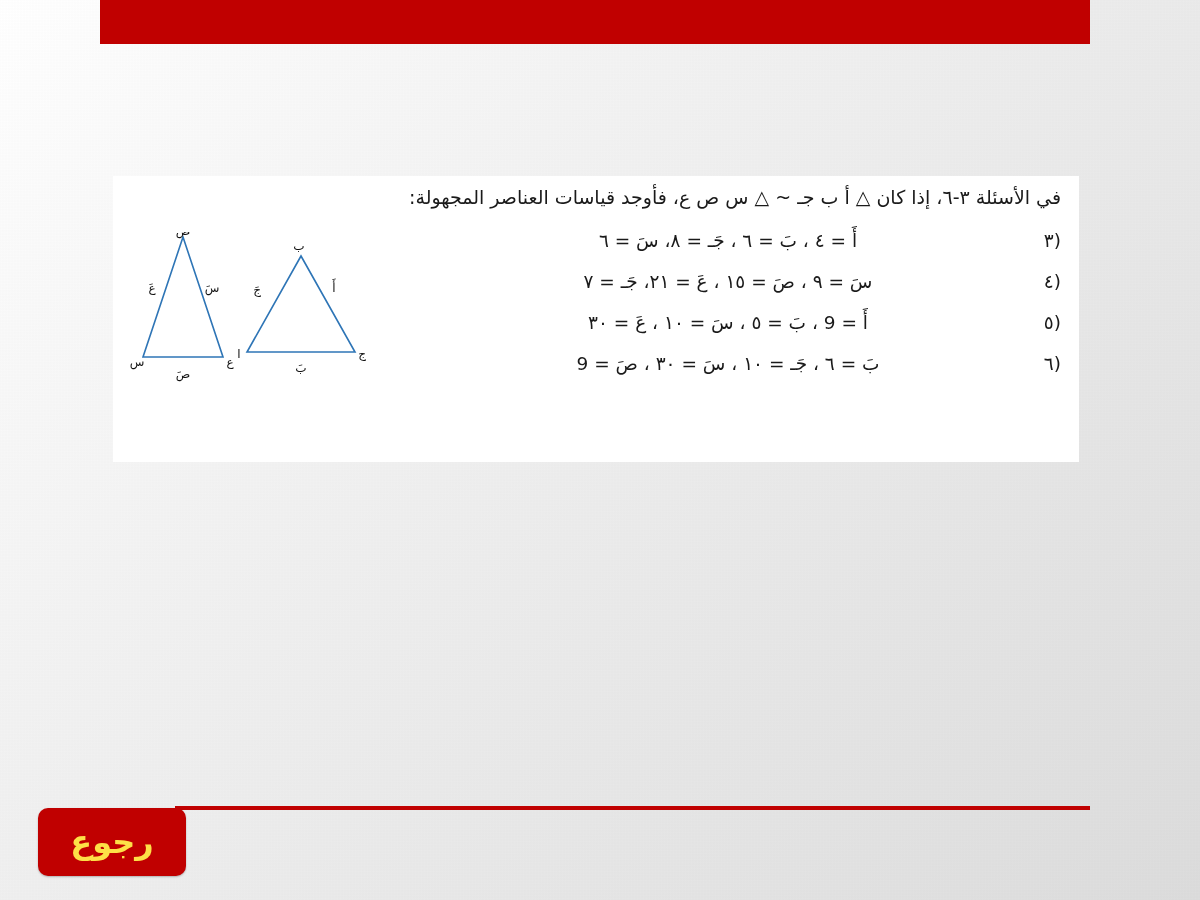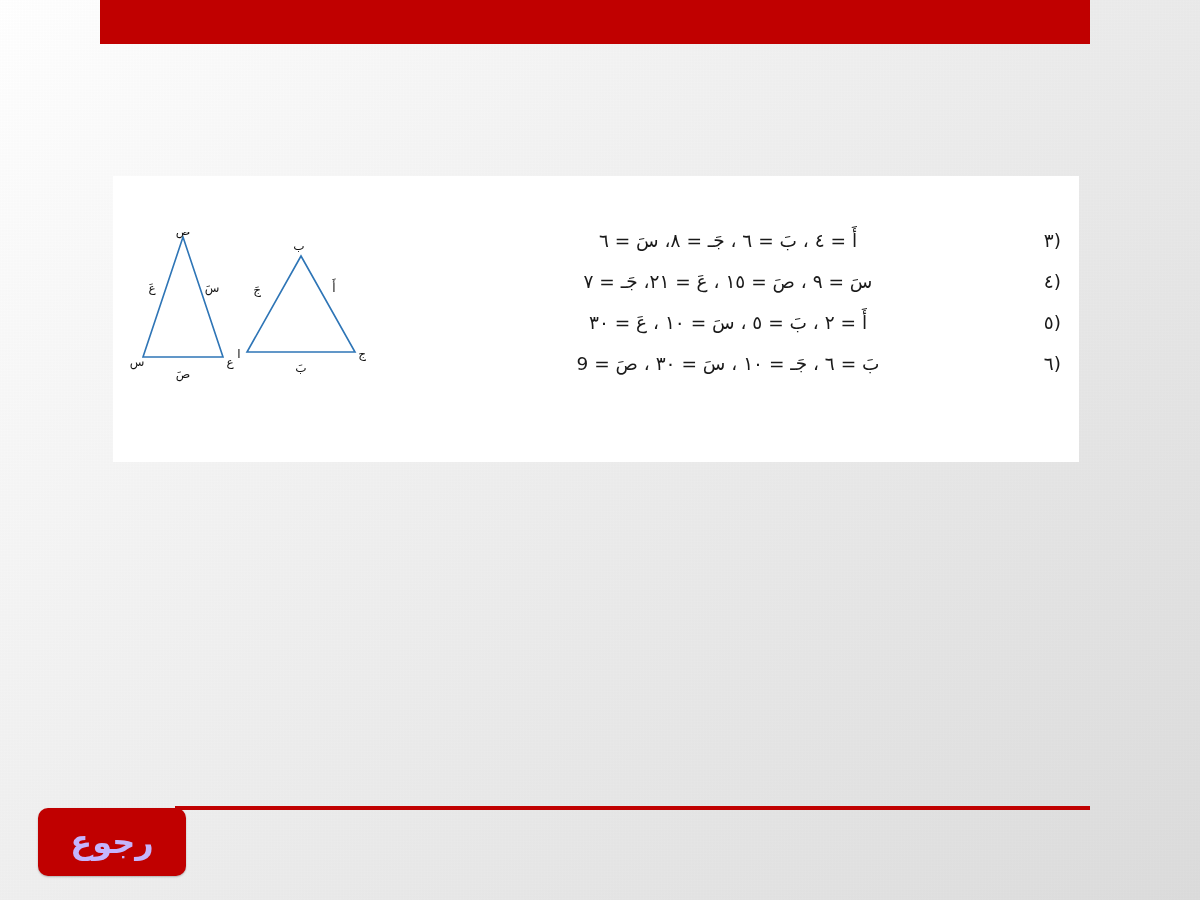--- a/index.html
+++ b/index.html
@@ -104,21 +104,21 @@
     position: absolute;
     left: 38px;
     top: 808px;
     width: 148px;
     height: 68px;
     background: #c00000;
     border-radius: 10px;
     display: flex;
     align-items: center;
     justify-content: center;
-    color: #c4b5fd;
+    color: #fde047;
     font-size: 32px;
     font-weight: bold;
     font-family: "DejaVu Sans", sans-serif;
     cursor: pointer;
     box-shadow: 0 1px 2px rgba(0,0,0,0.25);
   }
   .lbl {
     font-family: "DejaVu Sans", sans-serif;
     font-size: 12px;
     fill: #111111;
@@ -126,20 +126,21 @@
 </style>
 </head>
 <body>
 
 <div class="texture"></div>
 
 <div class="top-bar"></div>
 
 <div class="content-card">
 
+  <div class="prompt">في الأسئلة ٣-٦، إذا كان △ أ ب جـ ~ △ س ص ع، فأوجد قياسات العناصر المجهولة:</div>
 
   <div class="figures">
     <svg class="figure-svg" width="290" height="210" viewBox="0 0 290 210" xmlns="http://www.w3.org/2000/svg">
 
       <g>
         <polygon points="226,120 118,120 172,24" fill="none" stroke="#2e75b6" stroke-width="1.6"></polygon>
         <text class="lbl" x="170" y="18" text-anchor="middle">ب</text>
         <text class="lbl" x="110" y="126" text-anchor="middle">ا</text>
         <text class="lbl" x="233" y="126" text-anchor="middle">ج</text>
         <text class="lbl" x="205" y="60" text-anchor="middle">أَ</text>
@@ -163,21 +164,21 @@
     <div class="q-row">
       <span class="q-num">(٣</span>
       <span class="q-text">أَ = ٤ ، بَ = ٦ ، جَـ = ٨، سَ = ٦</span>
     </div>
     <div class="q-row">
       <span class="q-num">(٤</span>
       <span class="q-text">سَ = ٩ ، صَ = ١٥ ، عَ = ٢١، جَـ = ٧</span>
     </div>
     <div class="q-row">
       <span class="q-num">(٥</span>
-      <span class="q-text">أَ = ٢ ، بَ = ٥ ، سَ = ١٠ ، عَ = ٣٠</span>
+      <span class="q-text">أَ = 9 ، بَ = ٥ ، سَ = ١٠ ، عَ = ٣٠</span>
     </div>
     <div class="q-row">
       <span class="q-num">(٦</span>
       <span class="q-text">بَ = ٦ ، جَـ = ١٠ ، سَ = ٣٠ ، صَ = 9</span>
     </div>
   </div>
 
 </div>
 
 <div class="bottom-rule"></div>

